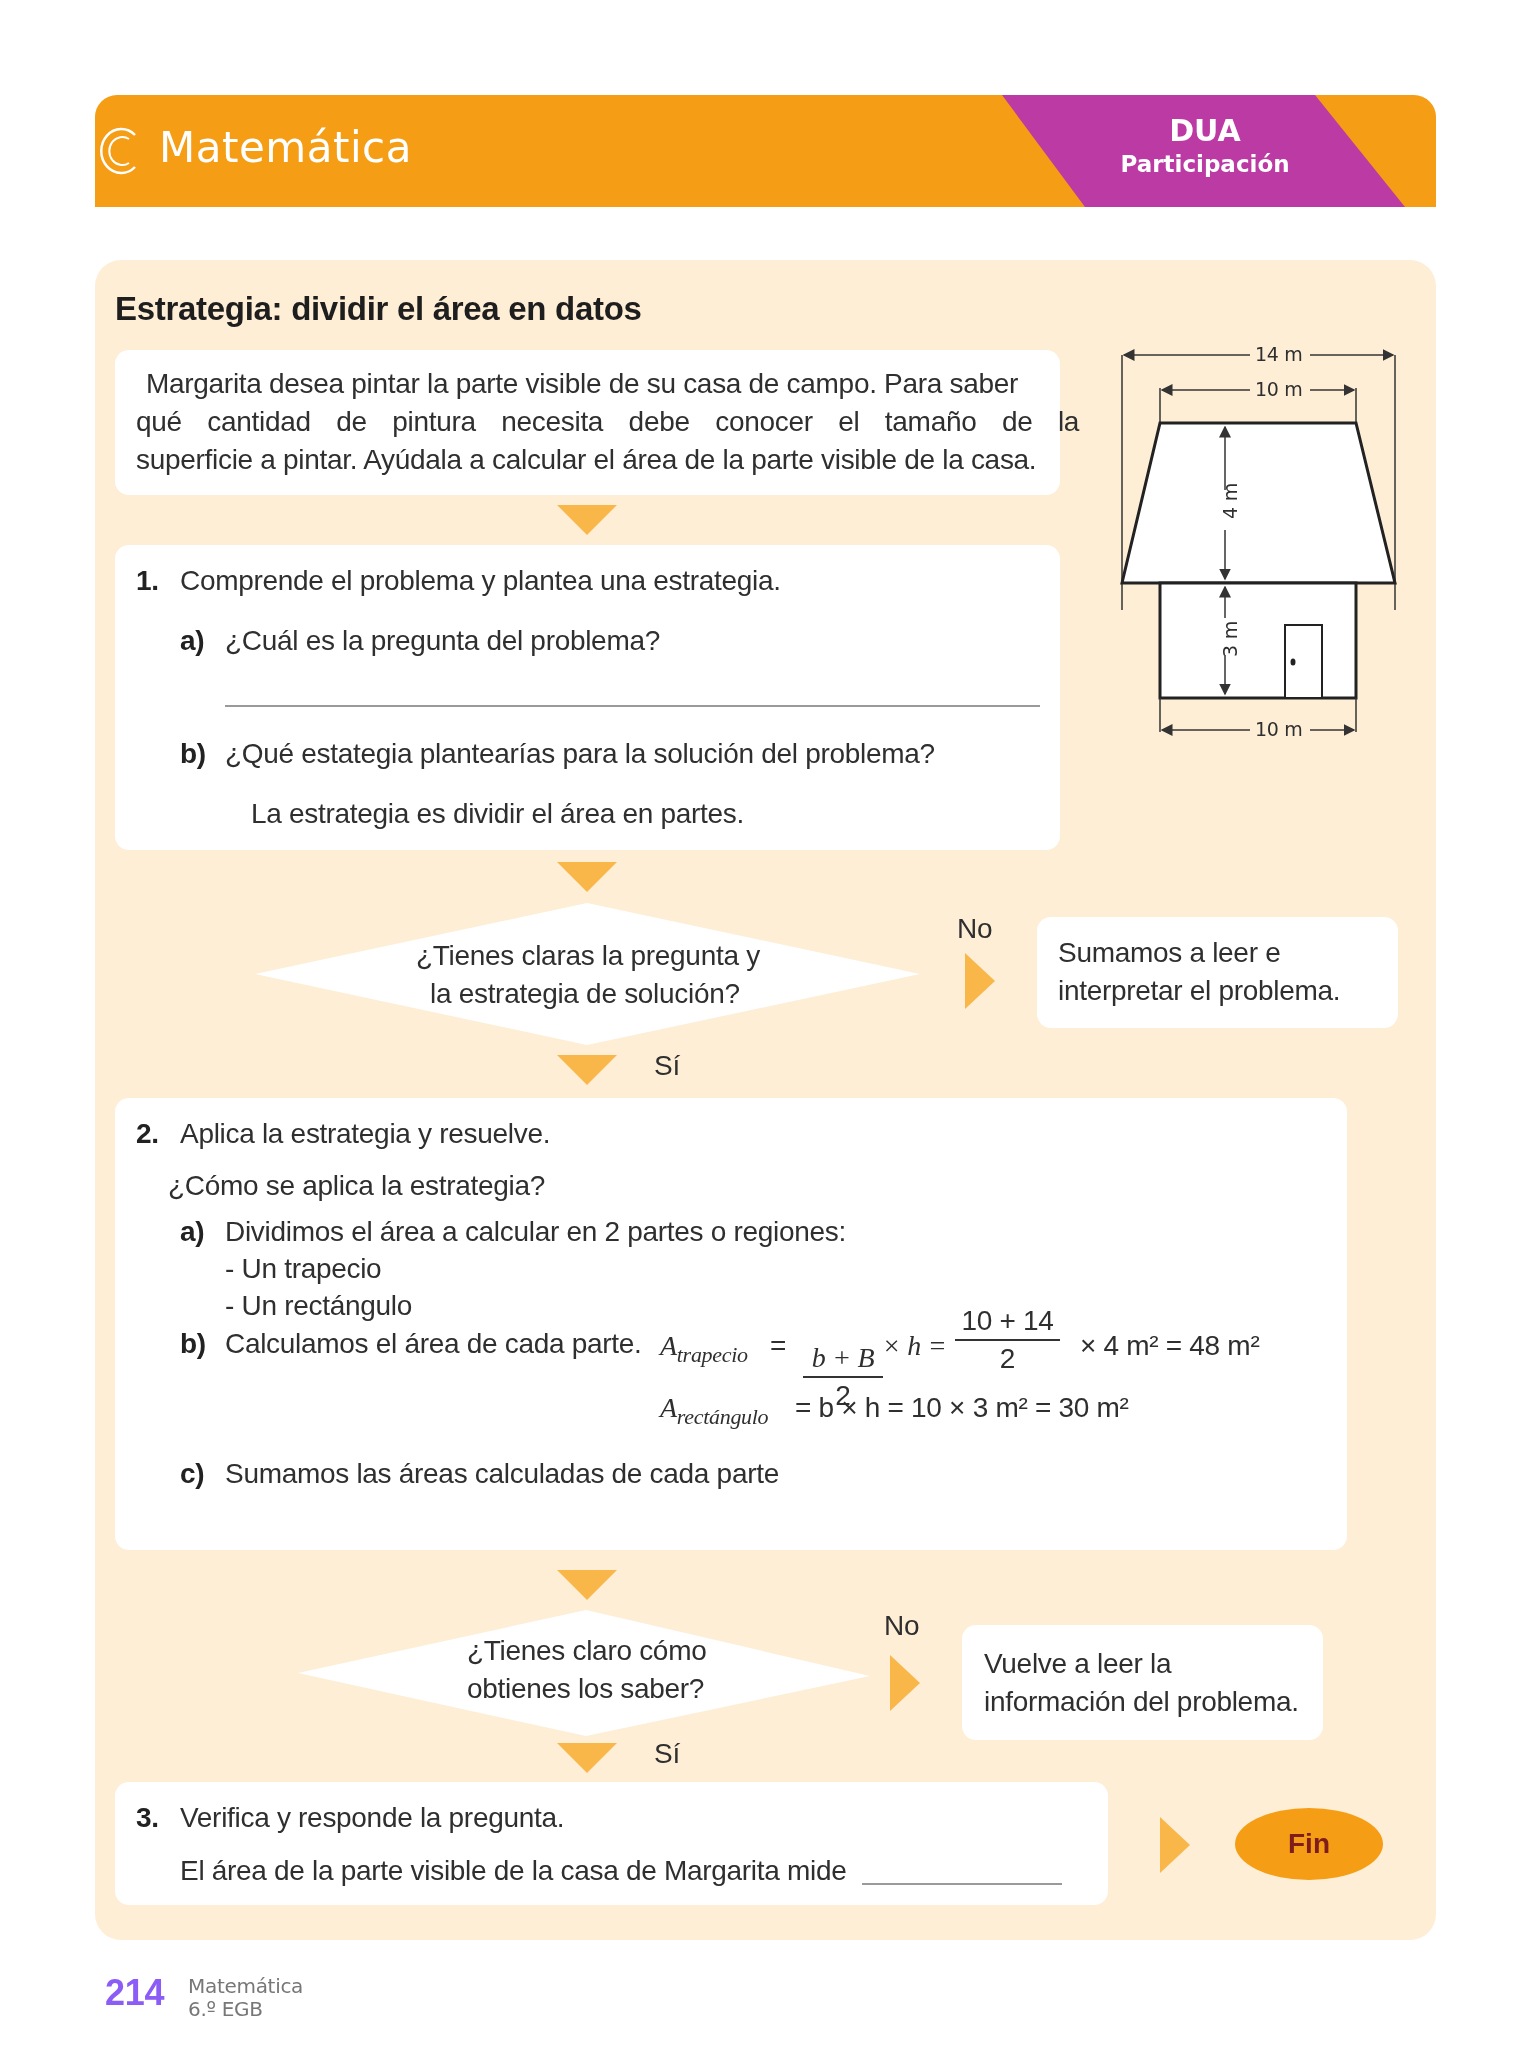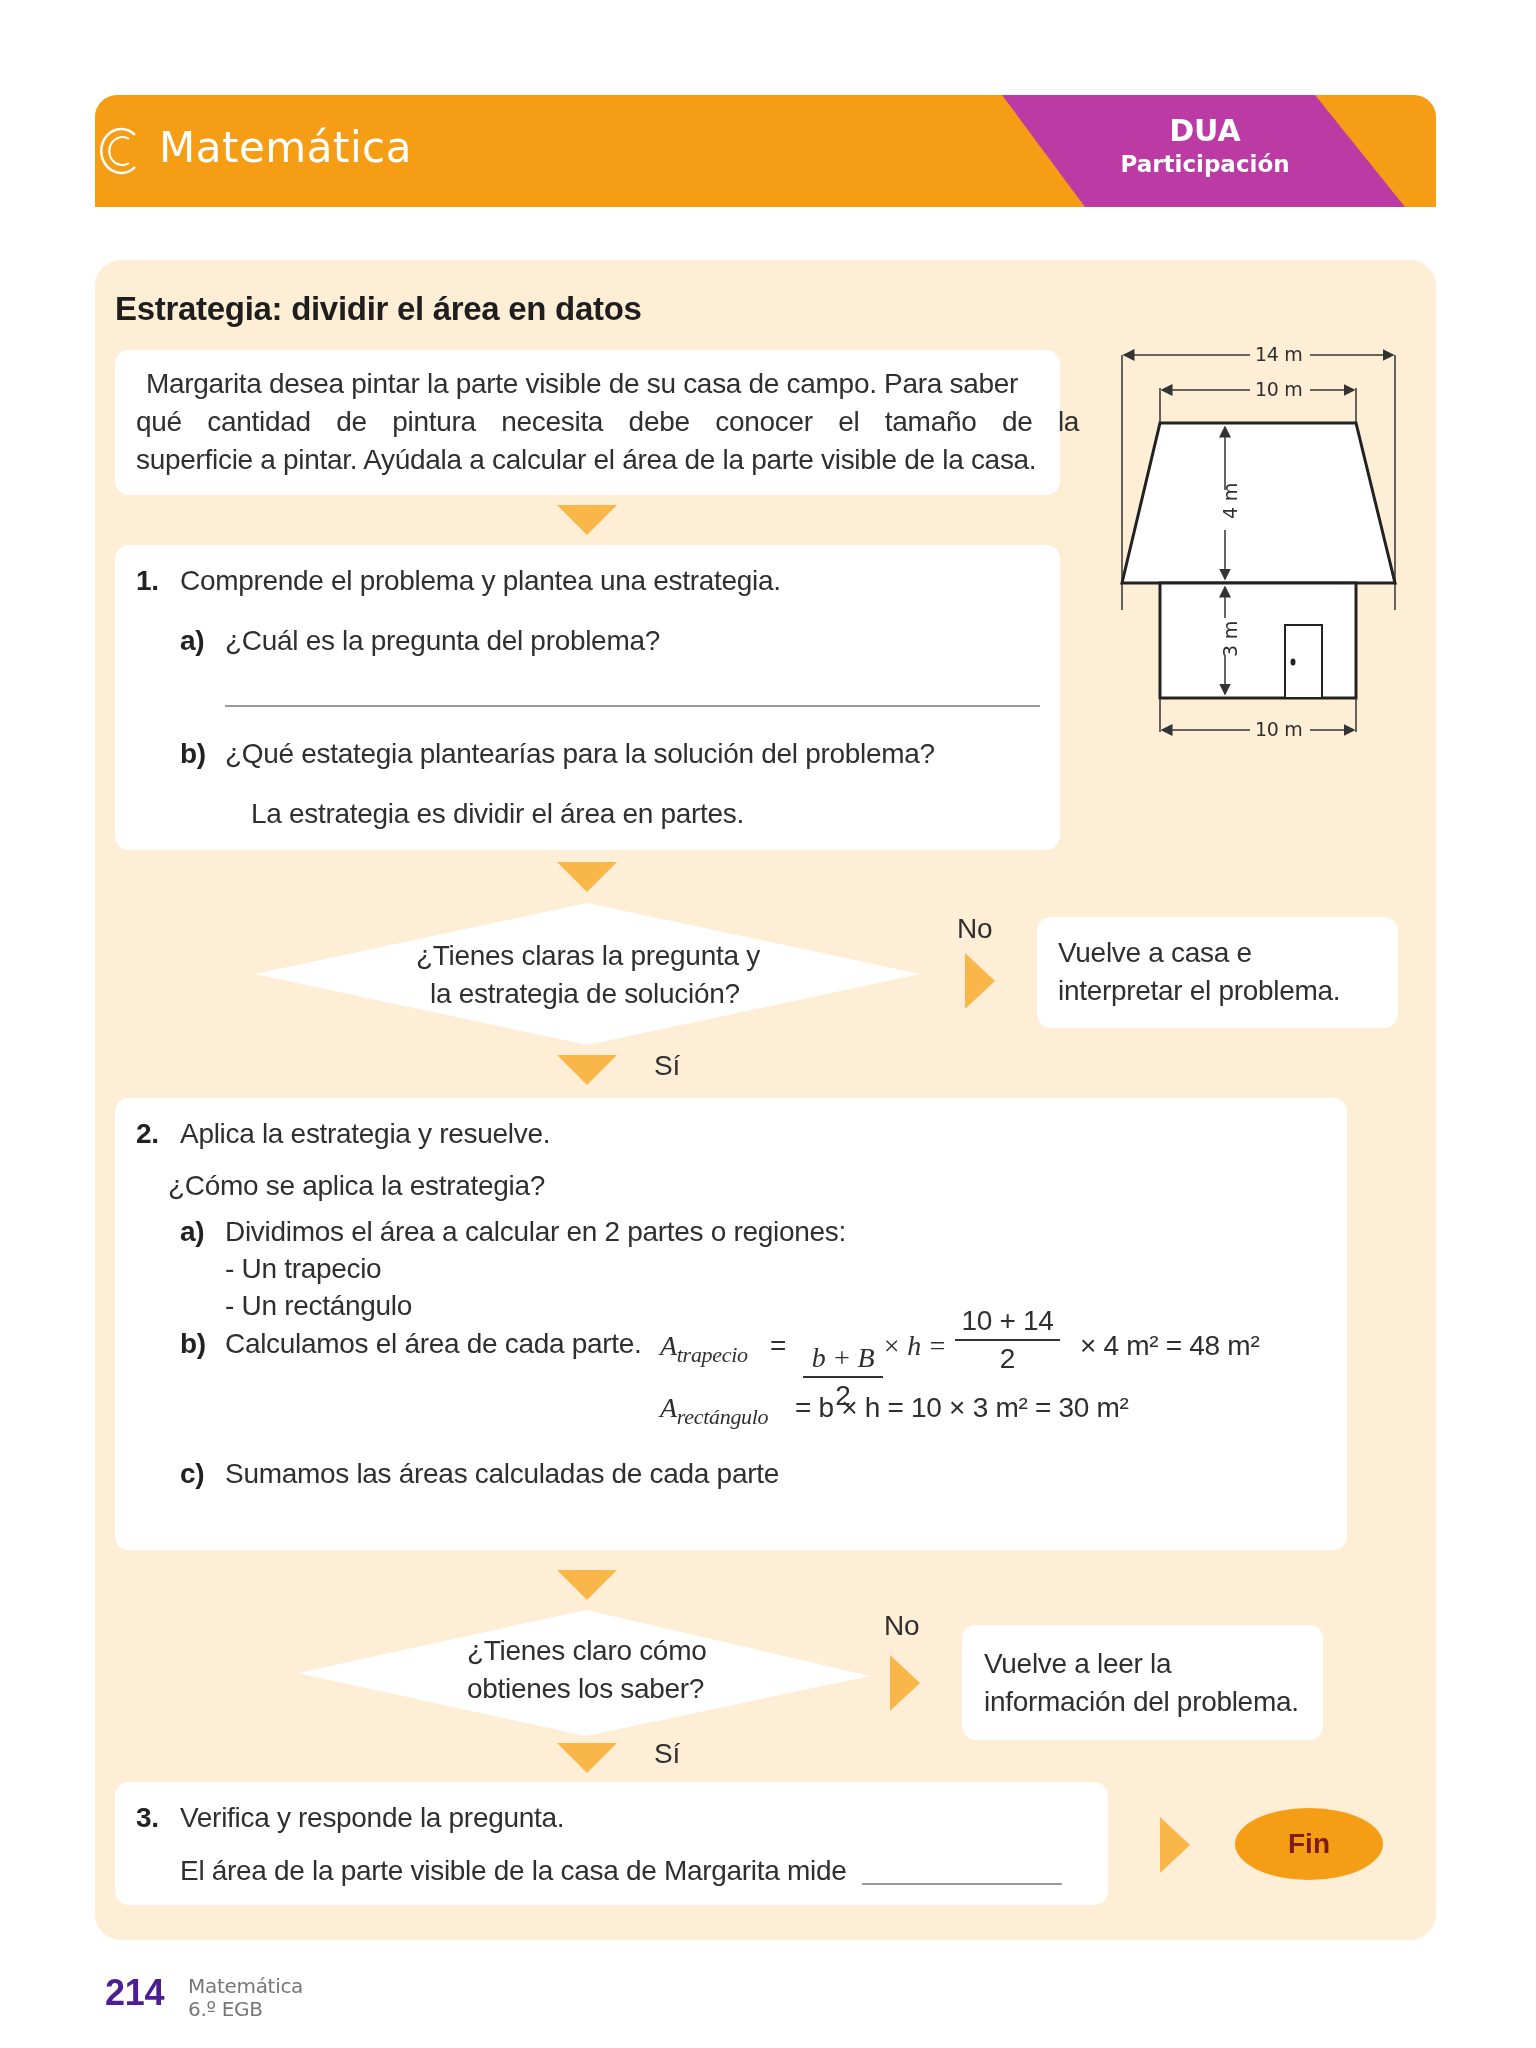--- a/index.html
+++ b/index.html
@@ -25,21 +25,21 @@
                 border-right: 30px solid transparent; border-top: 30px solid #f9b74a; }
   .right-arrow { position: absolute; width: 0; height: 0; border-top: 28px solid transparent;
                  border-bottom: 28px solid transparent; border-left: 30px solid #f9b74a; }
   svg.abs { overflow: visible; }
   .rule { position: absolute; height: 2px; background: #9a9a9a; }
   .ital { font-style: italic; font-family: "Liberation Serif", serif; }
   .frac { position: absolute; text-align: center; }
   .frac .line { height: 2px; background: #333; margin: 2px 0; }
   #fin { left: 1235px; top: 1808px; width: 148px; height: 72px; border-radius: 50%; background: #f59d14;
          color: #7f1d1d; font-weight: bold; font-size: 28px; text-align: center; line-height: 72px; }
-  .footer-num { font-size: 36px; font-weight: bold; color: #4c1d95; }
+  .footer-num { font-size: 36px; font-weight: bold; color: #8b5cf6; }
   .footer-txt { font-size: 20px; color: #777; font-family: "DejaVu Sans", sans-serif; line-height: 23px; }
 </style>
 </head>
 <body>
 
 <div id="header" class="abs">
   <svg class="mag" viewBox="0 0 1341 112">
     <polygon points="907,0 1220,0 1310,112 990,112" fill="#bb3aa4"></polygon>
   </svg>
   <svg class="logo-icon" viewBox="0 0 44 56">
@@ -118,21 +118,21 @@
 <div class="down-arrow" style="left:557px; top:862px;"></div>
 
 <svg class="abs" style="left:255px; top:903px;" width="665" height="142">
   <polygon points="332,0 665,71 332,142 0,71" fill="#fff"></polygon>
 </svg>
 <div class="t" style="left:416px; top:940px;">¿Tienes claras la pregunta y</div>
 <div class="t" style="left:430px; top:978px;">la estrategia de solución?</div>
 <div class="t" style="left:957px; top:913px;">No</div>
 <div class="right-arrow" style="left:965px; top:953px;"></div>
 <div class="card" style="left:1037px; top:917px; width:361px; height:111px;"></div>
-<div class="t" style="left:1058px; top:937px;">Vuelve a casa e</div>
+<div class="t" style="left:1058px; top:937px;">Sumamos a leer e</div>
 <div class="t" style="left:1058px; top:975px;">interpretar el problema.</div>
 <div class="down-arrow" style="left:557px; top:1055px;"></div>
 <div class="t" style="left:654px; top:1050px;">Sí</div>
 
 <div class="card" style="left:115px; top:1098px; width:1232px; height:452px;"></div>
 <div class="t b" style="left:136px; top:1118px;">2.</div>
 <div class="t" style="left:180px; top:1118px;">Aplica la estrategia y resuelve.</div>
 <div class="t" style="left:168px; top:1170px;">¿Cómo se aplica la estrategia?</div>
 <div class="t b" style="left:180px; top:1216px;">a)</div>
 <div class="t" style="left:225px; top:1216px;">Dividimos el área a calcular en 2 partes o regiones:</div>

